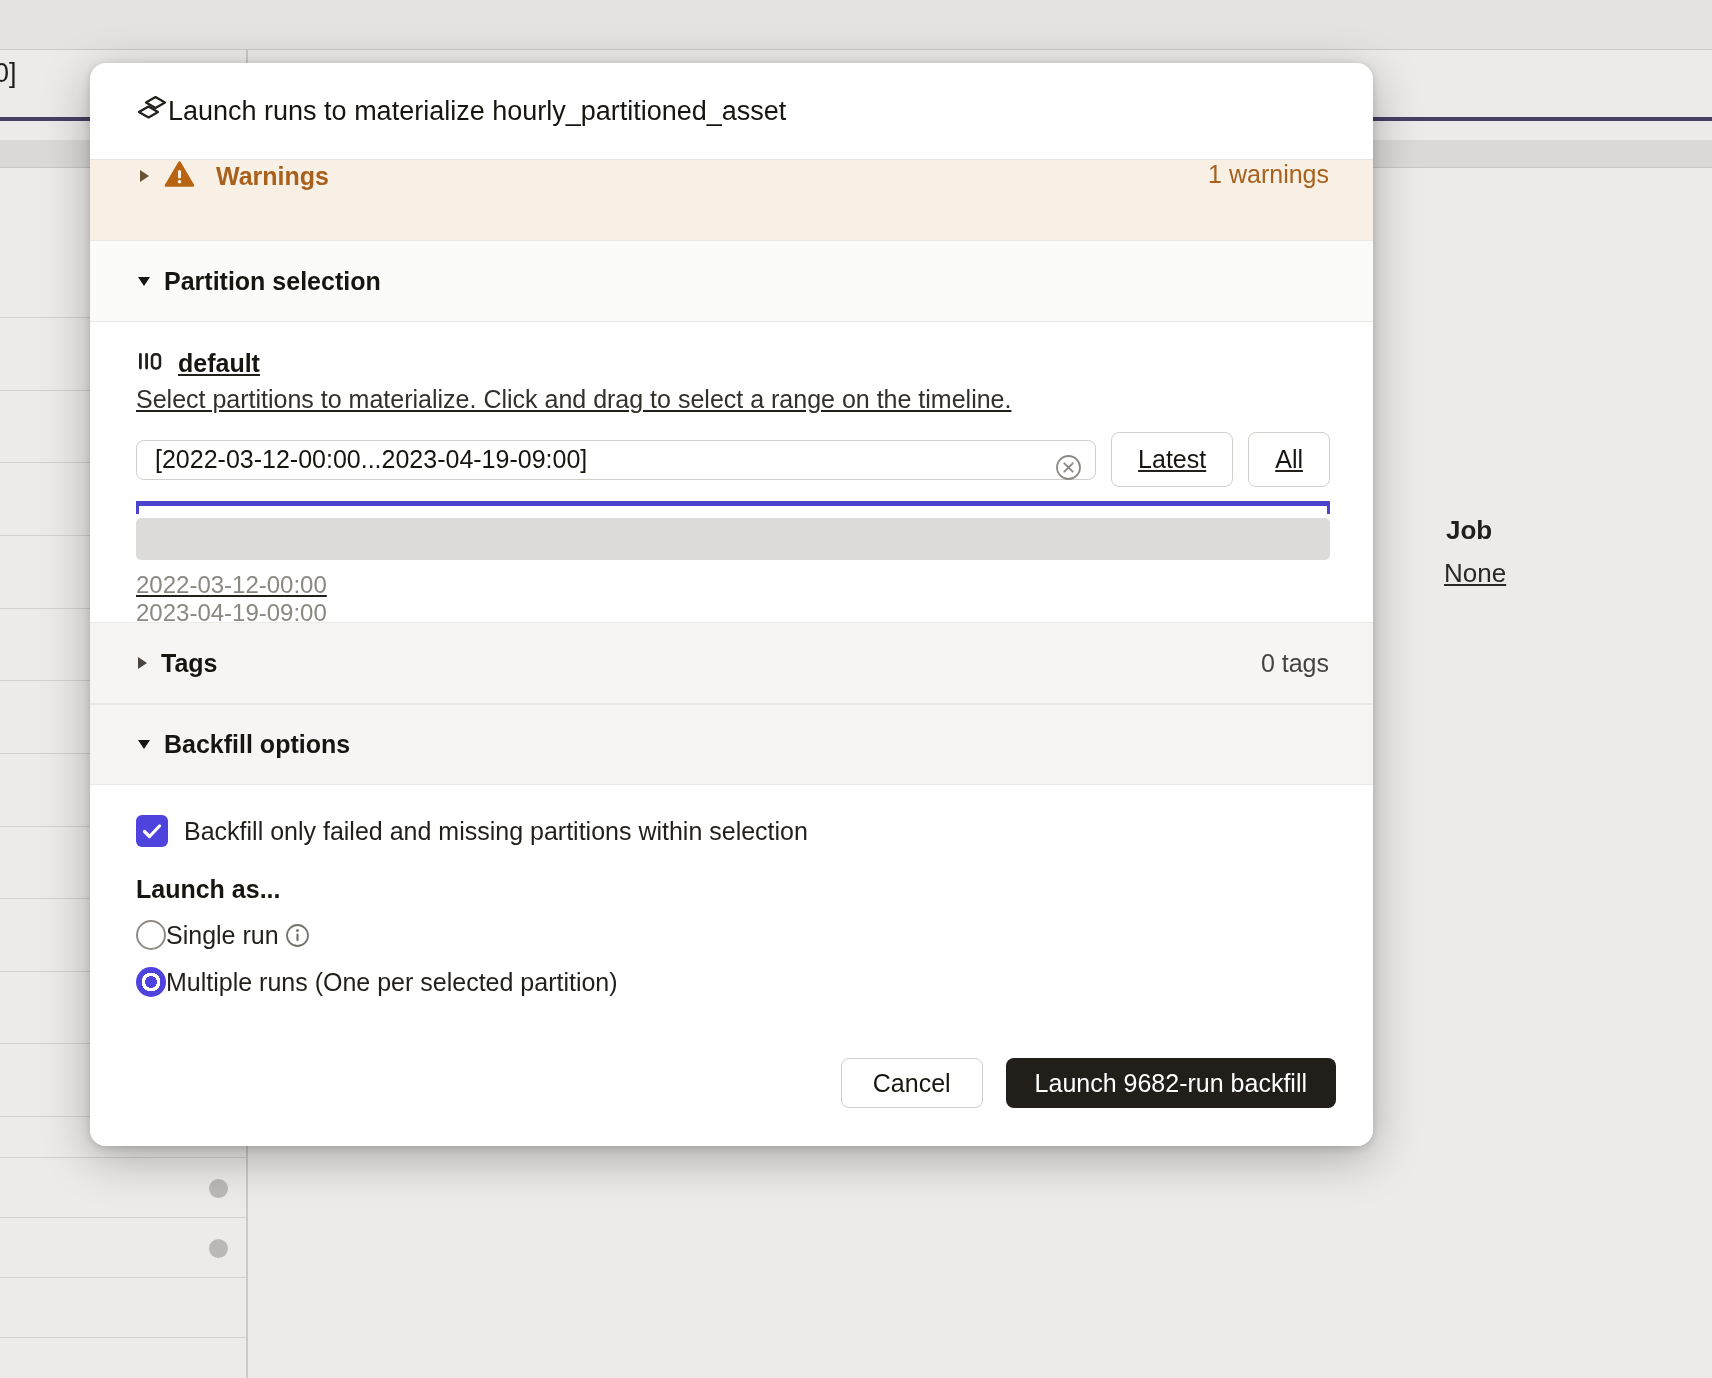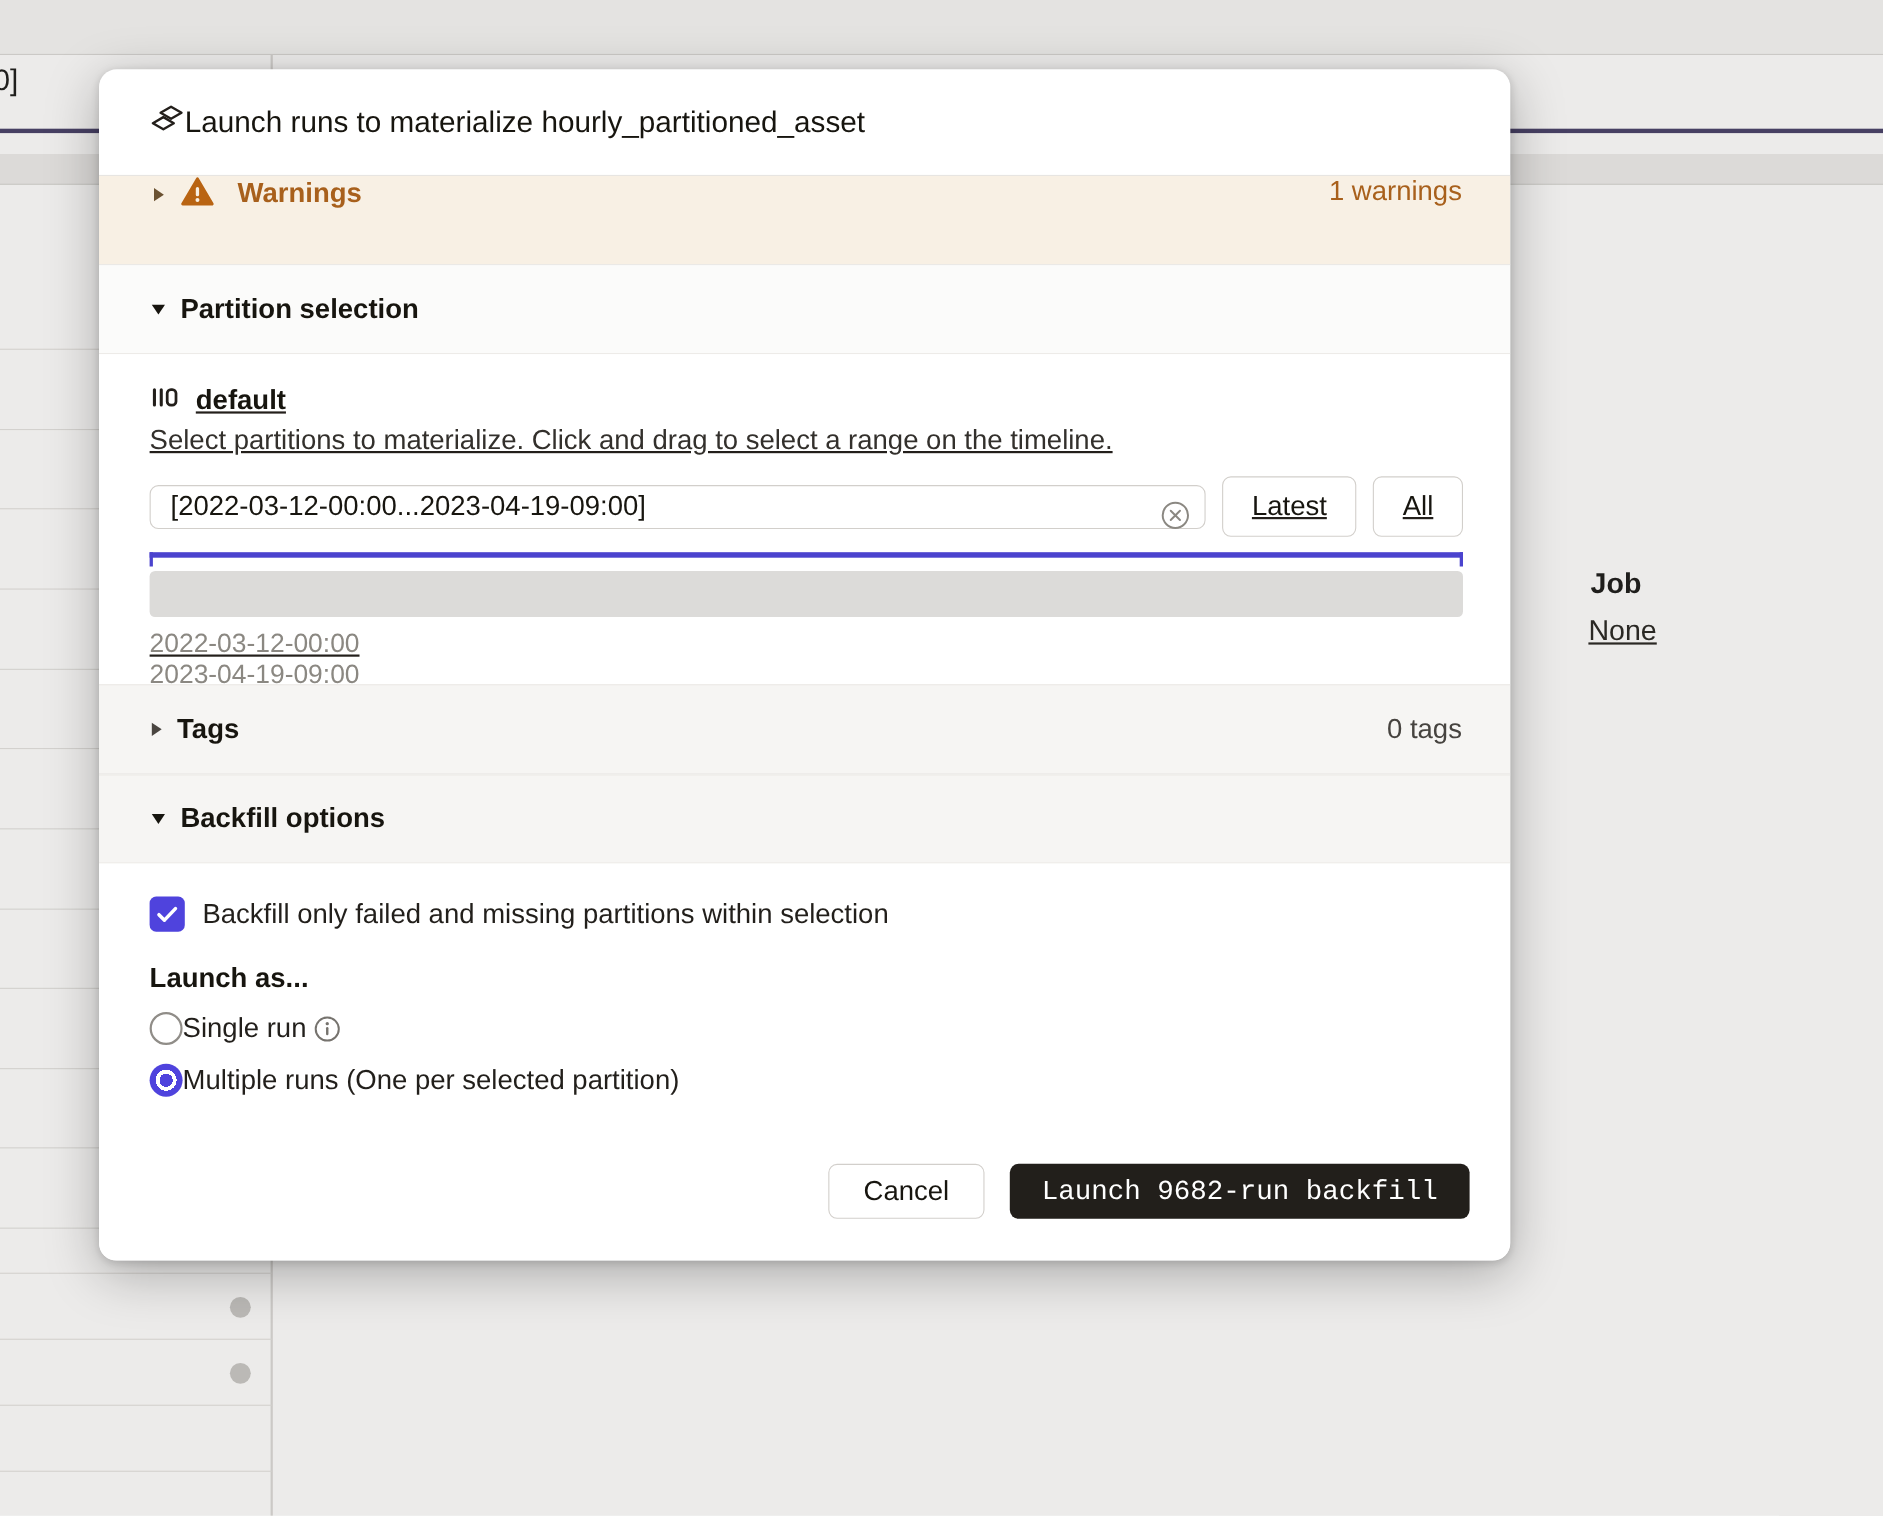--- a/index.html
+++ b/index.html
@@ -107,21 +107,21 @@
   .modal-footer {
     flex:1 1 auto; display:flex; align-items:center; justify-content:flex-end;
     gap:23px; padding:0 37px 12px 0; background:#fff;
   }
   .btn-cancel {
     height:50px; padding:0 31px; border:1.5px solid #D2CFCB; border-radius:8px;
     background:#fff; font-size:25px; color:#17150F; font-family:"Liberation Sans", sans-serif; cursor:pointer;
   }
   .btn-launch {
     height:50px; padding:0 29px; border:none; border-radius:8px;
-    background:#221F1B; color:#fff; font-size:25px; font-family:Liberation Mono, monospace; cursor:pointer;
+    background:#221F1B; color:#fff; font-size:25px; font-family:Liberation Sans, sans-serif; cursor:pointer;
   }
 </style>
 </head>
 <body>
 
 <div class="bg-abs bg-topband"></div>
 <div class="bg-abs bg-clipped-text">0]</div>
 <div class="bg-abs bg-darkline"></div>
 <div class="bg-abs bg-headerband"></div>
 <div class="bg-abs bg-vline"></div>

